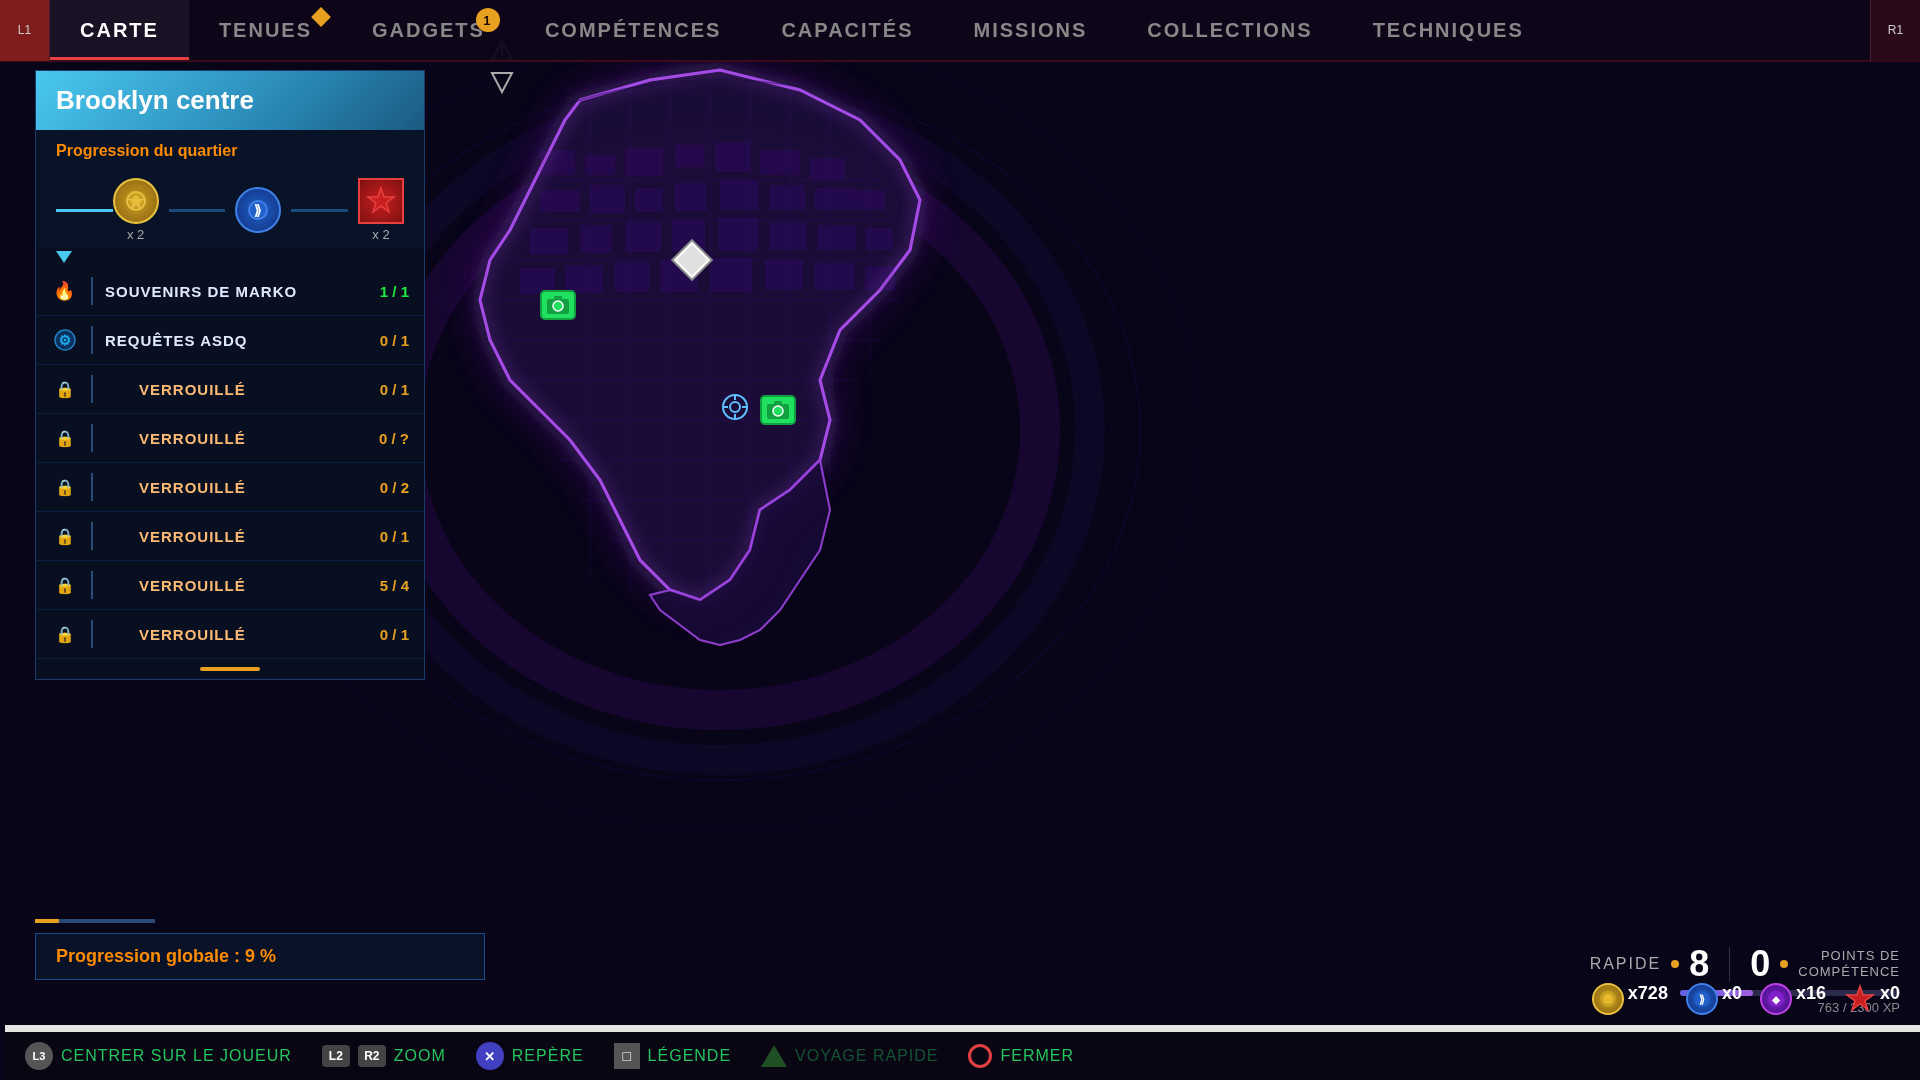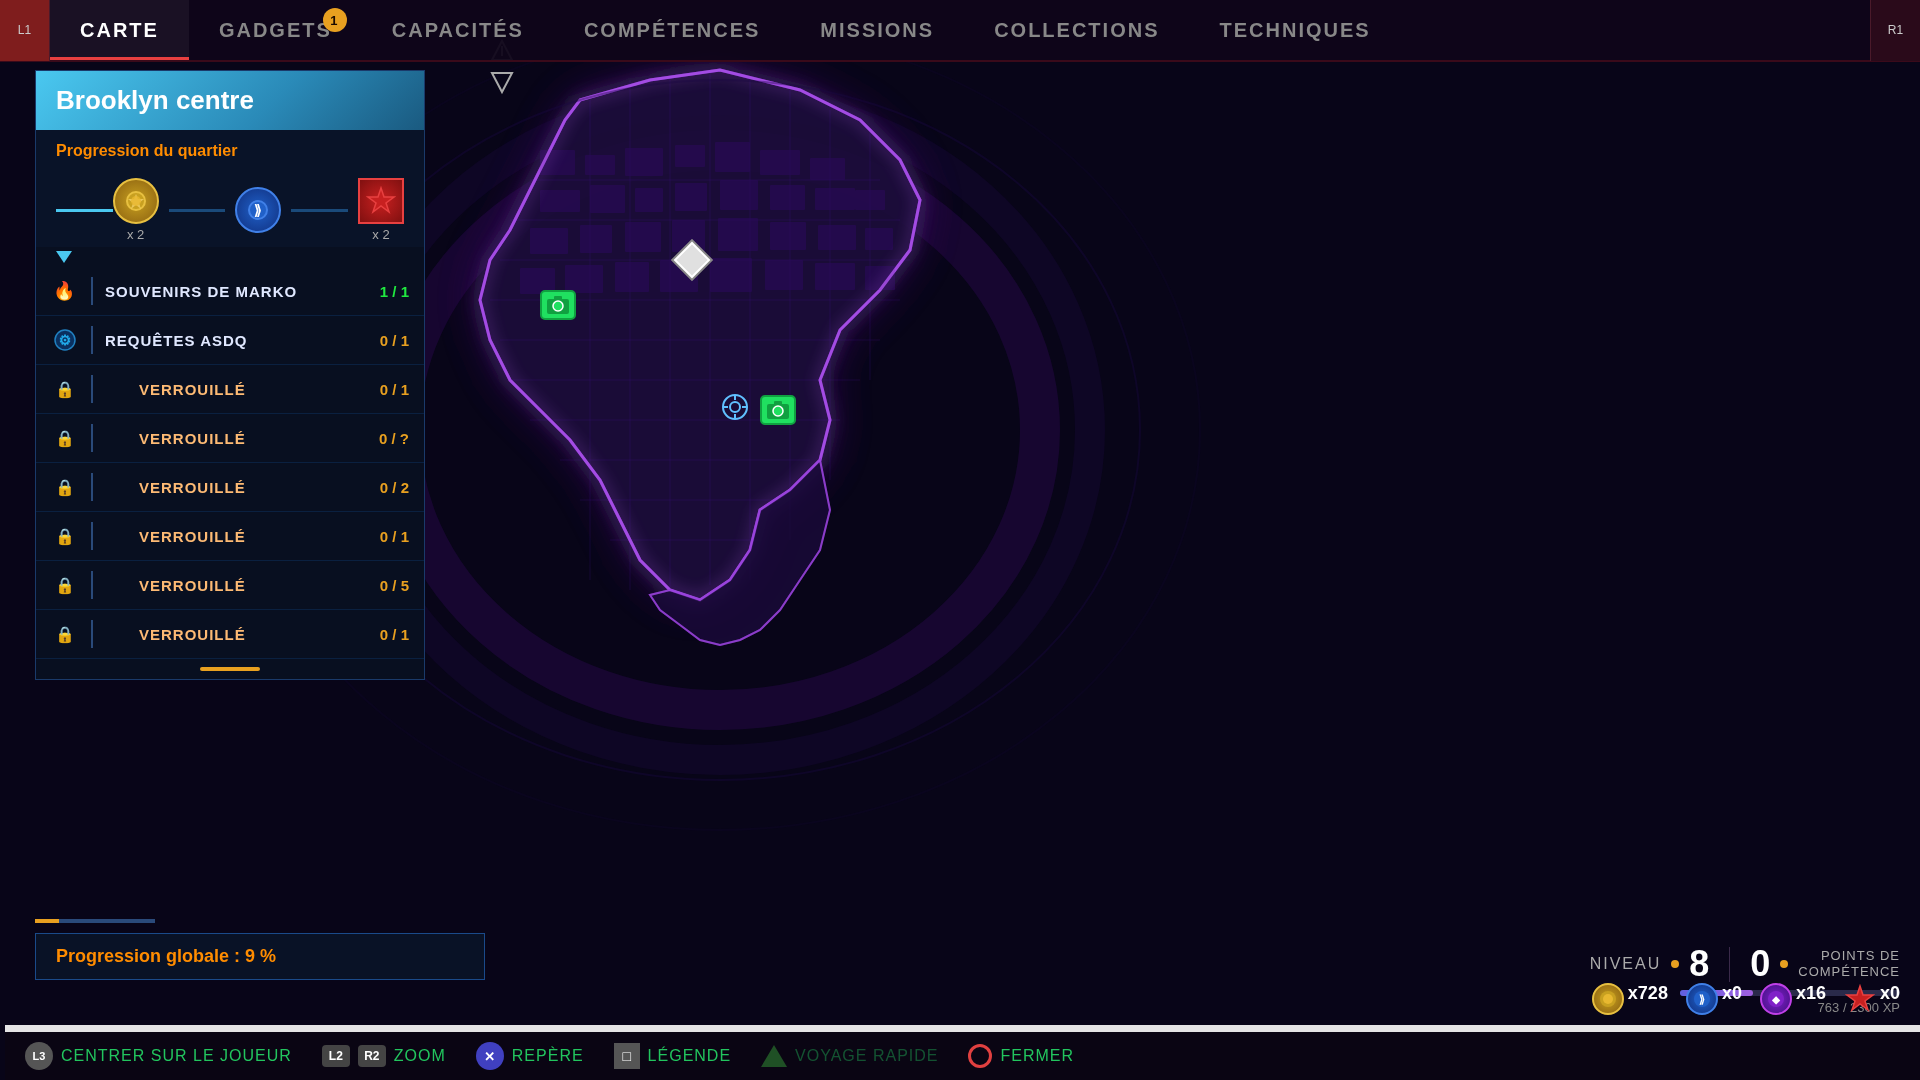--- a/index.html
+++ b/index.html
@@ -618,32 +618,36 @@
 </div>
 
 <div class="top-nav">
   <div class="nav-l1">L1</div>
   <div class="nav-items">
 
     <div class="nav-item active">
       <span>CARTE</span>
     </div>
 
+    <div class="nav-item" style="position:relative;">
+      <span>TENUES</span>
+      <div style="position:absolute;top:10px;right:14px;width:14px;height:14px;background:#e8a020;transform:rotate(45deg);"></div>
+    </div>
 
     <div class="nav-item" style="position:relative;">
       <span>GADGETS</span>
       <div class="nav-badge">1</div>
     </div>
 
     <div class="nav-item">
+      <span>COMPÉTENCES</span>
+    </div>
+
+    <div class="nav-item">
       <span>CAPACITÉS</span>
-    </div>
-
-    <div class="nav-item">
-      <span>COMPÉTENCES</span>
     </div>
 
     <div class="nav-item">
       <span>MISSIONS</span>
     </div>
 
     <div class="nav-item">
       <span>COLLECTIONS</span>
     </div>
 
@@ -743,21 +747,21 @@
       <div class="mission-icon lock-icon">🔒</div>
       <div class="mission-sep"></div>
       <div class="mission-name locked">VERROUILLÉ</div>
       <div class="mission-count">0 / 1</div>
     </div>
 
     <div class="mission-item">
       <div class="mission-icon lock-icon">🔒</div>
       <div class="mission-sep"></div>
       <div class="mission-name locked">VERROUILLÉ</div>
-      <div class="mission-count">0 / 5</div>
+      <div class="mission-count">5 / 4</div>
     </div>
 
     <div class="mission-item">
       <div class="mission-icon lock-icon">🔒</div>
       <div class="mission-sep"></div>
       <div class="mission-name locked">VERROUILLÉ</div>
       <div class="mission-count">0 / 1</div>
     </div>
   </div>
 
@@ -771,21 +775,21 @@
     <div class="global-progress-fill"></div>
   </div>
   <div class="global-progress-text">Progression globale : 9 %</div>
 </div>
 
 <div class="niveau-panel">
   <div class="niveau-row">
 
     <div style="display:flex;flex-direction:column;align-items:flex-start;">
       <div style="display:flex;align-items:center;gap:10px;">
-        <span class="niveau-label">NIVEAU</span>
+        <span class="niveau-label">RAPIDE</span>
         <span class="niveau-dot"></span>
         <span class="niveau-number">8</span>
       </div>
     </div>
 
     <div class="v-sep"></div>
 
     <div style="display:flex;flex-direction:column;align-items:flex-start;">
       <div style="display:flex;align-items:center;gap:10px;">
         <span class="niveau-number">0</span>

